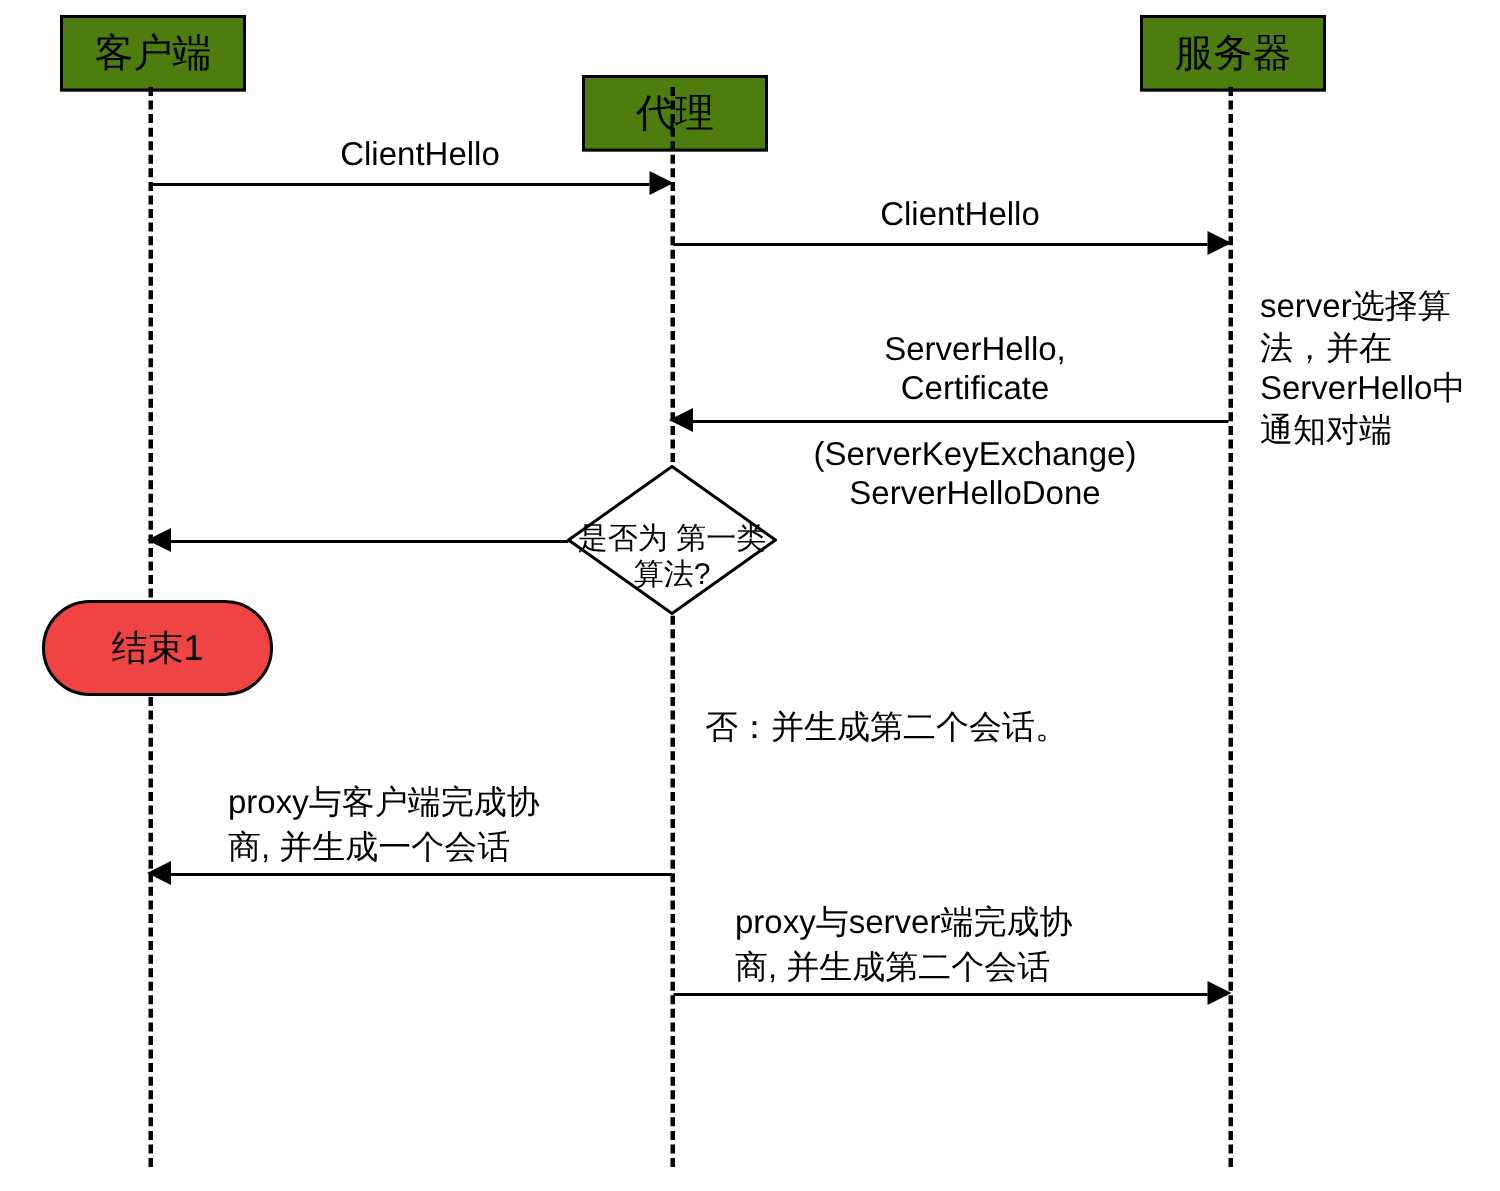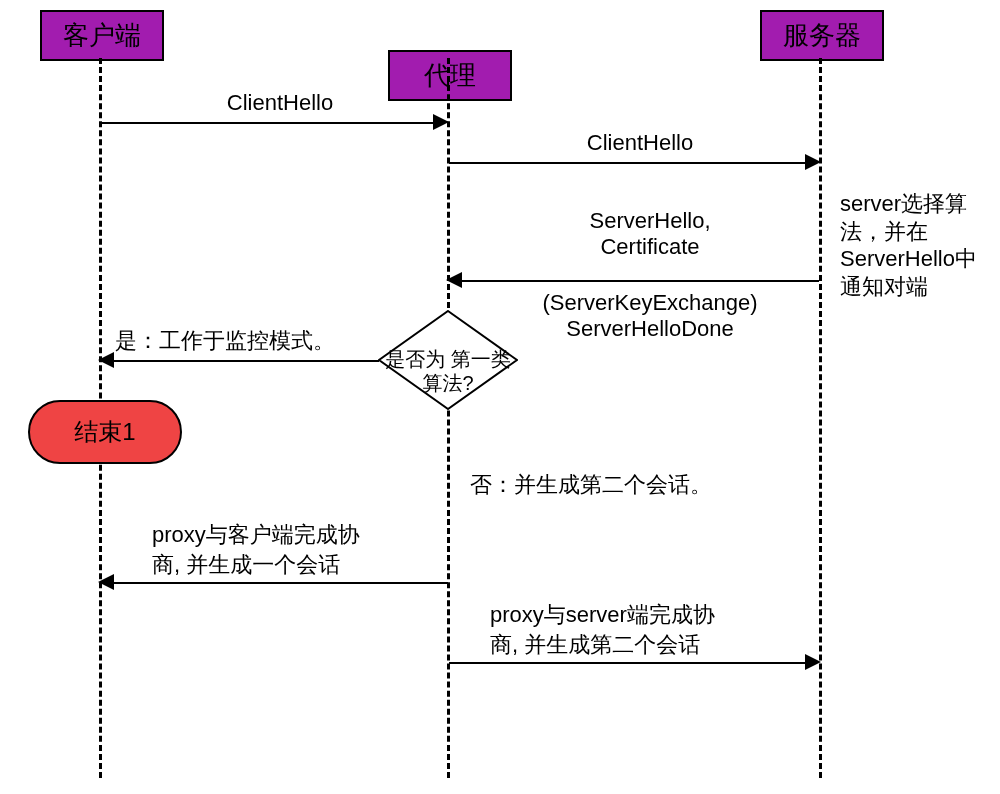--- a/index.html
+++ b/index.html
@@ -11,21 +11,21 @@
     color: #000;
   }
   .stage {
     position: relative;
     width: 1000px;
     height: 794px;
   }
   .lifeline-head {
     position: absolute;
     border: 2px solid #000;
-    background: #a21caf;
+    background: #4d7c0f;
     text-align: center;
     padding: 6px 0;
     font-size: 26px;
   }
   .lifeline {
     position: absolute;
     border-left: 3px dashed #000;
   }
   .msg-label {
     position: absolute;
@@ -101,37 +101,36 @@
 
   <div class="msg-label" style="left:560px; top:130px; width:160px;">ClientHello</div>
   <div class="arrow-line" style="left:449px; top:162px; width:356px;"></div>
   <div class="arrow-head-r" style="left:805px; top:154px;"></div>
 
   <div class="side-note" style="left:840px; top:190px; width:150px;">server选择算
 法，并在
 ServerHello中
 通知对端</div>
 
-  <div class="msg-label" style="left:540px; top:208px; width:220px;">ServerHello,
+  <div class="msg-label" style="left:540px; top:220px; width:220px;">ServerHello,
 Certificate</div>
   <div class="arrow-line" style="left:462px; top:280px; width:357px;"></div>
   <div class="arrow-head-l" style="left:446px; top:272px;"></div>
 
   <div class="msg-label" style="left:500px; top:290px; width:300px;">(ServerKeyExchange)
 ServerHelloDone</div>
 
   <div class="diamond" style="left:378px; top:310px;">
     <svg width="140" height="100" viewBox="0 0 140 100">
       <polygon points="70,1 139,50 70,99 1,50" fill="#fff" stroke="#000" stroke-width="2"></polygon>
     </svg>
     <div class="diamond-text">是否为
 第一类算法?</div>
   </div>
 
-  <div class="msg-label" style="left:115px; top:326px; width:260px; text-align:left;">是：工作于监控模式。</div>
   <div class="arrow-line" style="left:114px; top:360px; width:265px;"></div>
   <div class="arrow-head-l" style="left:98px; top:352px;"></div>
 
   <div class="terminator" style="left:28px; top:400px; width:150px; height:60px;">结束1</div>
 
   <div class="msg-label" style="left:470px; top:470px; width:260px; text-align:left;">否：并生成第二个会话。</div>
 
   <div class="msg-label" style="left:152px; top:520px; width:280px; text-align:left;">proxy与客户端完成协
 商, 并生成一个会话</div>
   <div class="arrow-line" style="left:114px; top:582px; width:334px;"></div>

